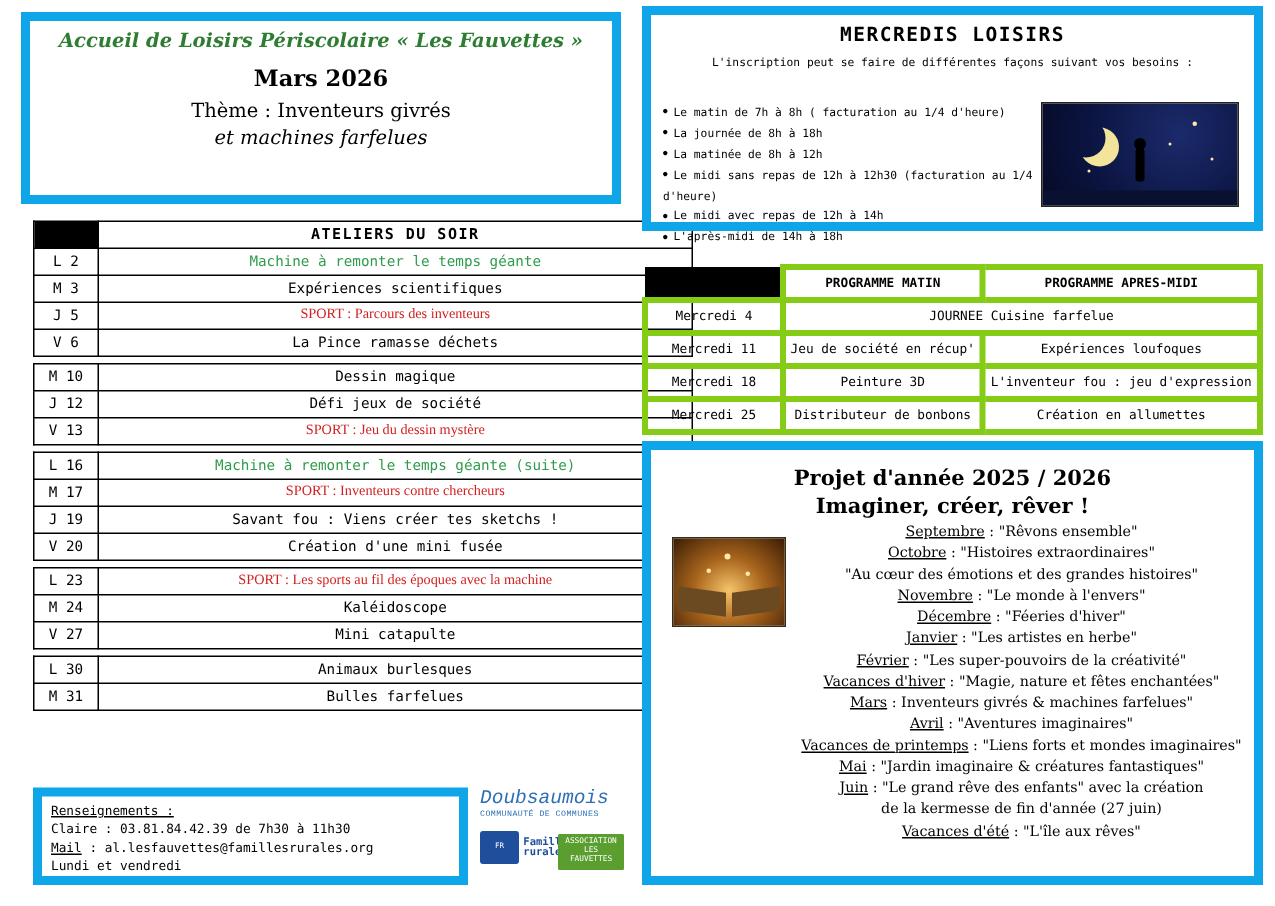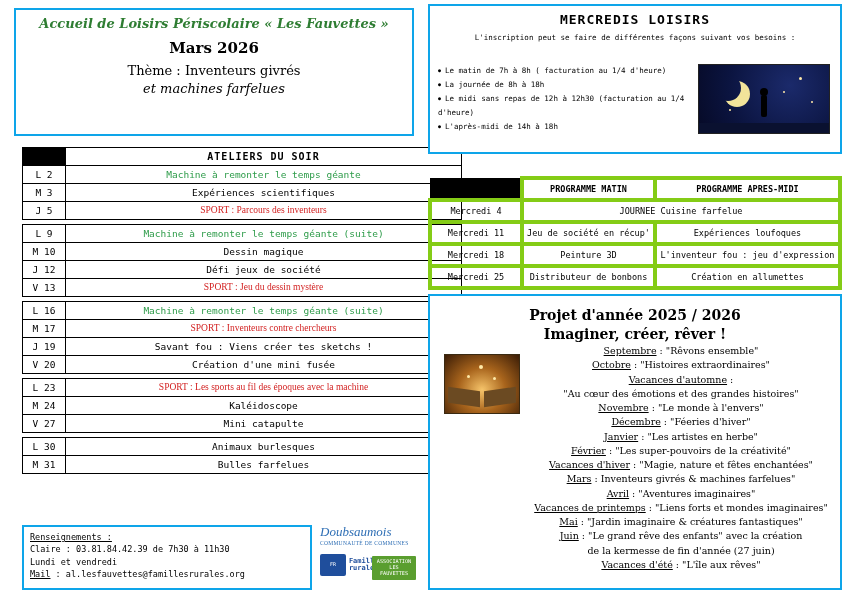--- a/index.html
+++ b/index.html
@@ -9,21 +9,21 @@
     font-family:"DejaVu Sans Mono", monospace;
     font-size:10px;
     color:#000;
     position:relative;
     overflow:hidden;
   }
   .page{position:relative;width:850px;height:604px;}
   .col-left{position:absolute;left:8px;top:4px;width:410px;height:596px;}
   .col-right{position:absolute;left:428px;top:4px;width:497px;height:596px;}
 
-  .box{border:2px solid #0ea5e9;box-sizing:border-box;background:#fff;}
+  .box{border:6px solid #0ea5e9;box-sizing:border-box;background:#fff;}
 
   
   .header{padding:6px 6px 10px 6px;text-align:center;}
   .header .line1{color:#2e7d32;font-size:13px;font-weight:bold;font-family:"DejaVu Serif",serif;font-style:italic;margin-bottom:8px;}
   .header .line2{font-size:15px;font-weight:bold;font-family:"DejaVu Serif",serif;margin-bottom:6px;}
   .header .line3{font-size:13px;font-family:"DejaVu Serif",serif;margin-bottom:3px;}
   .header .line4{font-size:13px;font-family:"DejaVu Serif",serif;font-style:italic;}
 
   
   .ateliers{position:absolute;left:14px;top:143px;width:440px;border-collapse:collapse;}
@@ -34,21 +34,21 @@
   .green{color:#2e9c4a;}
   .red{color:#d21f1f;font-family:Liberation Serif, serif;}
   .spacer td{border:none;height:4px;line-height:4px;background:#fff;}
 
   
   .contact{position:absolute;left:14px;top:521px;width:290px;height:65px;padding:4px 6px;font-size:8.5px;line-height:1.45;}
   .contact u{text-decoration:underline;}
 
   
   .logos{position:absolute;left:312px;top:520px;width:96px;height:66px;}
-  .logo-doubs{font-family:Liberation Serif, serif;color:#2f6fb5;font-size:13px;font-style:italic;}
+  .logo-doubs{font-family:Liberation Mono, monospace;color:#2f6fb5;font-size:13px;font-style:italic;}
   .logo-doubs .sub{font-size:5.5px;color:#2f6fb5;letter-spacing:.3px;font-style:normal;}
   .logo-fr{position:absolute;left:0;top:30px;display:flex;align-items:center;gap:3px;}
   .fr-mark{width:26px;height:22px;background:#1f4e9c;border-radius:2px;color:#fff;font-size:5px;display:flex;align-items:center;justify-content:center;text-align:center;line-height:1.1;}
   .fr-text{font-size:7px;color:#1f4e9c;font-weight:bold;line-height:1.05;}
   .fr-green{position:absolute;left:52px;top:32px;background:#5a9e2f;color:#fff;font-size:5.2px;padding:3px 3px;line-height:1.15;border-radius:1px;text-align:center;}
 
   
   .mercredis{position:absolute;left:0;top:0;width:414px;height:150px;padding:4px 8px;}
   .mercredis .mtitle{text-align:center;font-weight:bold;font-size:13px;letter-spacing:1px;margin:2px 0 6px 0;}
   .mercredis .sub{text-align:center;font-size:7.5px;margin-bottom:22px;}
@@ -110,26 +110,26 @@
             <td class="green">Machine à remonter le temps géante</td>
           </tr>
           <tr>
             <td class="day">M 3</td>
             <td>Expériences scientifiques</td>
           </tr>
           <tr>
             <td class="day">J 5</td>
             <td class="red">SPORT : Parcours des inventeurs</td>
           </tr>
-          <tr class="spacer">
-            <td colspan="2"></td>
-          </tr>
-          <tr>
-            <td class="day">L 9</td>
-            <td class="green">Machine à remonter le temps géante (suite)</td>
+          <tr>
+            <td class="day">V 6</td>
+            <td>La Pince ramasse déchets</td>
+          </tr>
+          <tr class="spacer">
+            <td colspan="2"></td>
           </tr>
           <tr>
             <td class="day">M 10</td>
             <td>Dessin magique</td>
           </tr>
           <tr>
             <td class="day">J 12</td>
             <td>Défi jeux de société</td>
           </tr>
           <tr>
@@ -180,22 +180,22 @@
           <tr>
             <td class="day">M 31</td>
             <td>Bulles farfelues</td>
           </tr>
         </tbody>
     </table>
 
     <div class="box contact">
       <div><u>Renseignements :</u></div>
       <div>Claire : 03.81.84.42.39 de 7h30 à 11h30</div>
+      <div><u>Mail</u><span> : al.lesfauvettes@famillesrurales.org</span></div>
       <div>Lundi et vendredi</div>
-      <div><u>Mail</u><span> : al.lesfauvettes@famillesrurales.org</span></div>
     </div>
 
     <div class="logos">
       <div class="logo-doubs">
         <span>Doubs</span><span>aumois</span>
         <div class="sub">COMMUNAUTÉ DE COMMUNES</div>
       </div>
       <div class="logo-fr">
         <div class="fr-mark">FR</div>
         <div class="fr-text">Familles
@@ -208,21 +208,23 @@
   </div>
 
   <div class="col-right">
 
     <div class="box mercredis">
       <div class="mtitle">MERCREDIS LOISIRS</div>
       <div class="sub">L'inscription peut se faire de différentes façons suivant vos besoins :</div>
       <div class="mlist" id="mercredis-list">
           <div>Le matin de 7h à 8h ( facturation au 1/4 d'heure)</div>
           <div>La journée de 8h à 18h</div>
+          <div>La matinée de 8h à 12h</div>
           <div>Le midi sans repas de 12h à 12h30 (facturation au 1/4 d'heure)</div>
+          <div>Le midi avec repas de 12h à 14h</div>
           <div>L'après-midi de 14h à 18h</div>
         </div>
       <div class="nightpic">
         <div class="moon"></div>
         <div class="star" style="left:100px;top:12px;width:3px;height:3px;"></div>
         <div class="star" style="left:84px;top:26px;width:2px;height:2px;"></div>
         <div class="star" style="left:112px;top:36px;width:2px;height:2px;"></div>
         <div class="star" style="left:30px;top:44px;width:2px;height:2px;"></div>
         <div class="person"></div>
         <div class="ground"></div>
@@ -266,21 +268,20 @@
       <div class="bookpic">
         <div class="book-l"></div>
         <div class="book-r"></div>
         <div class="spark" style="left:34px;top:10px;width:4px;height:4px;"></div>
         <div class="spark" style="left:22px;top:20px;width:3px;height:3px;"></div>
         <div class="spark" style="left:48px;top:22px;width:3px;height:3px;"></div>
       </div>
       <div class="plist" id="projet-list">
           <div><u>Septembre</u><span> : </span><span>"Rêvons ensemble"</span></div>
           <div><u>Octobre</u><span> : </span><span>"Histoires extraordinaires"</span></div>
-          <div><u>Vacances d'automne</u><span> :</span><span></span></div>
           <div><span>"Au cœur des émotions et des grandes histoires"</span></div>
           <div><u>Novembre</u><span> : </span><span>"Le monde à l'envers"</span></div>
           <div><u>Décembre</u><span> : </span><span>"Féeries d'hiver"</span></div>
           <div><u>Janvier</u><span> : </span><span>"Les artistes en herbe"</span></div>
           <div><u>Février</u><span> : </span><span>"Les super-pouvoirs de la créativité"</span></div>
           <div><u>Vacances d'hiver</u><span> : </span><span>"Magie, nature et fêtes enchantées"</span></div>
           <div><u>Mars</u><span> : </span><span>Inventeurs givrés &amp; machines farfelues"</span></div>
           <div><u>Avril</u><span> : </span><span>"Aventures imaginaires"</span></div>
           <div><u>Vacances de printemps</u><span> : </span><span>"Liens forts et mondes imaginaires"</span></div>
           <div><u>Mai</u><span> : </span><span>"Jardin imaginaire &amp; créatures fantastiques"</span></div>

